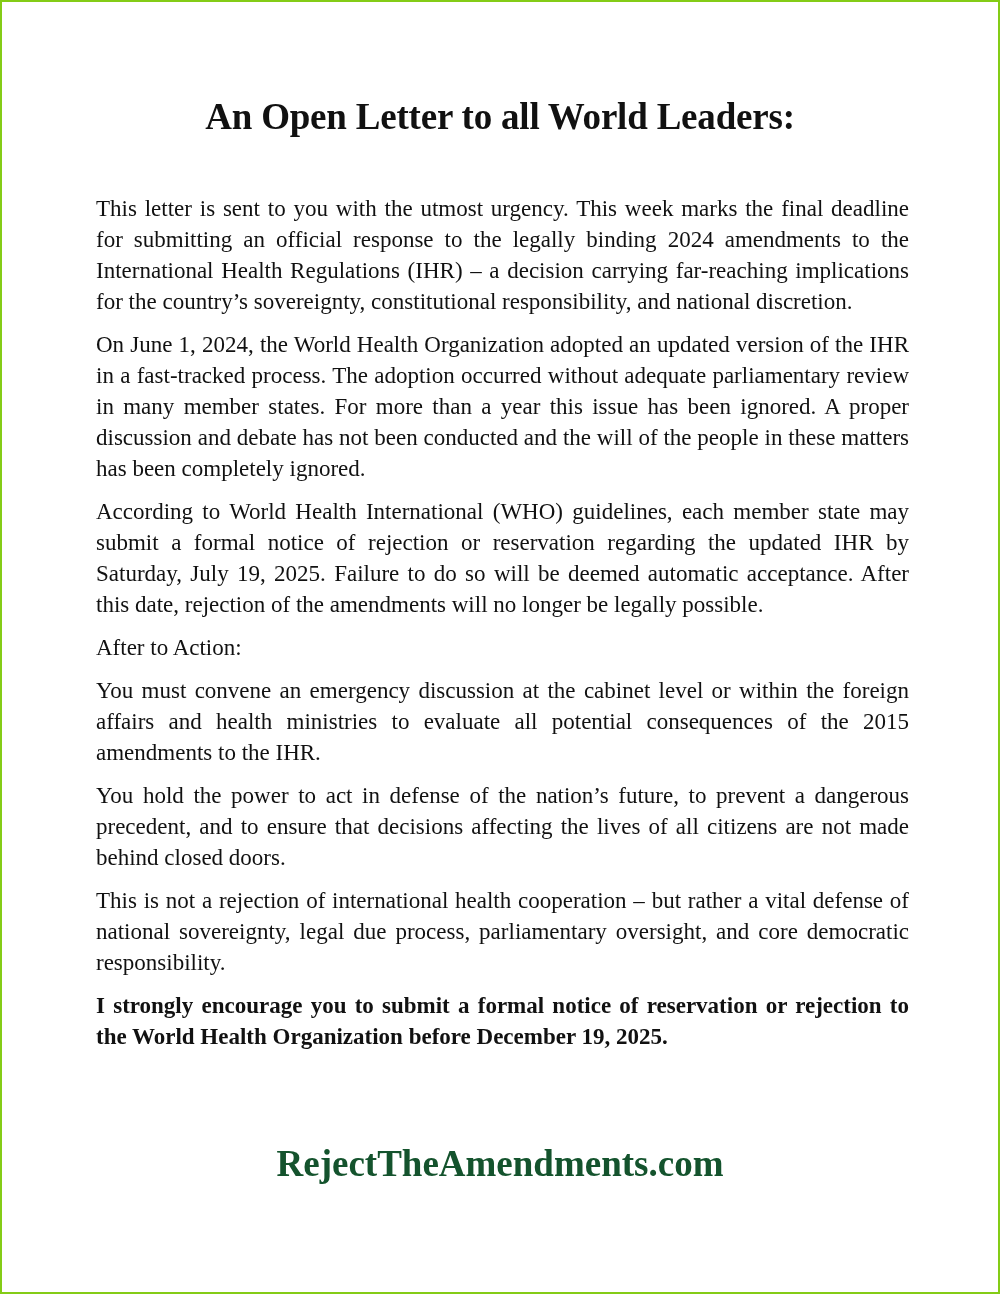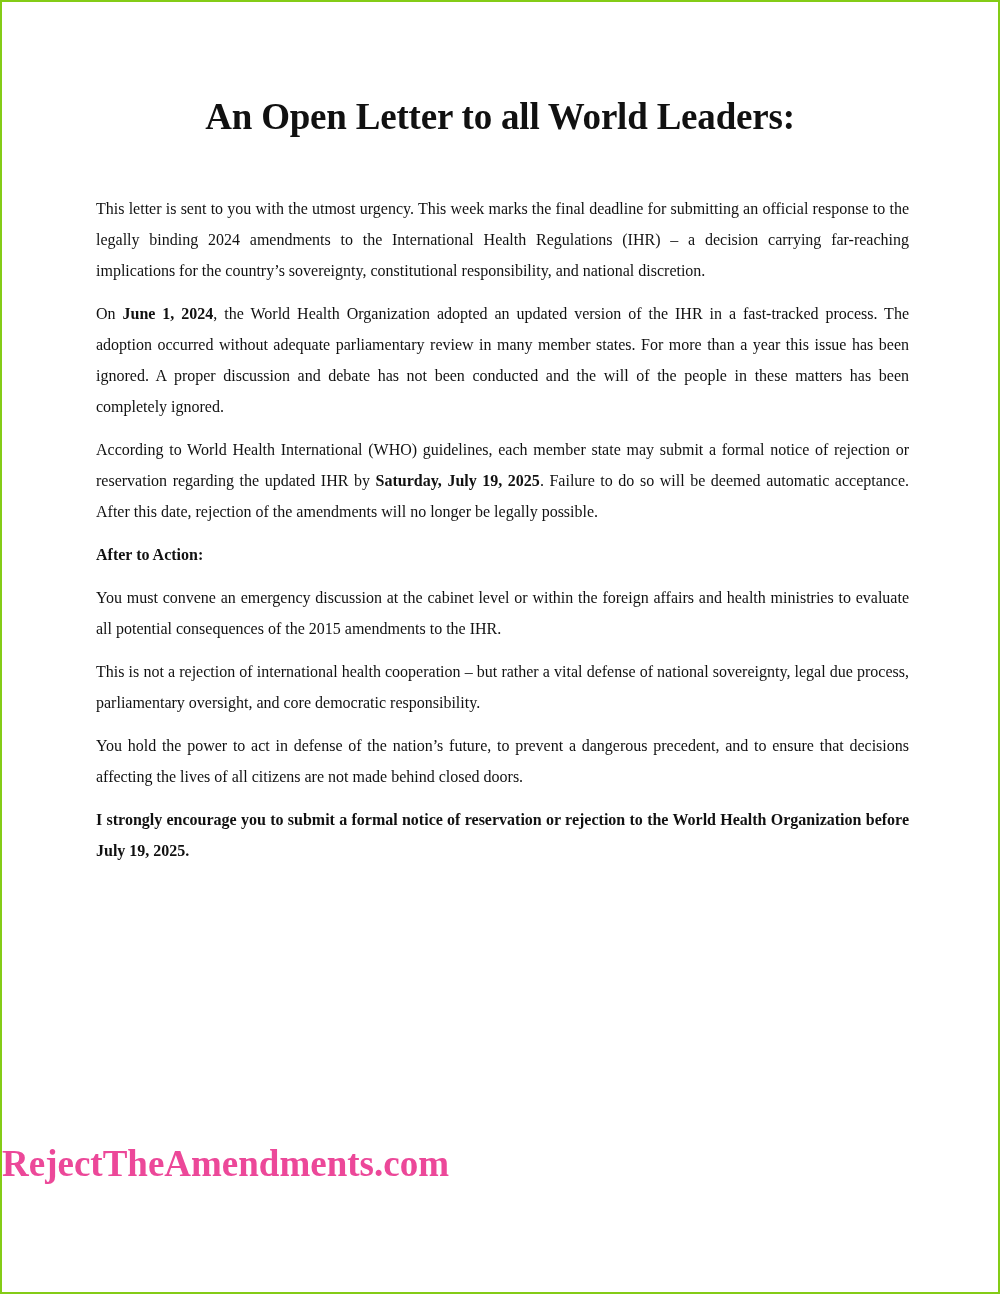--- a/index.html
+++ b/index.html
@@ -35,47 +35,48 @@
       font-size: 37px;
       font-weight: bold;
       line-height: 46px;
       letter-spacing: -0.2px;
     }
     .body {
       position: absolute;
       left: 94px;
       width: 813px;
       top: 191px;
-      font-size: 16px;
+      font-size: 23px;
       line-height: 31px;
     }
     .para {
       margin: 0 0 12px 0;
       text-align: justify;
     }
     .para b, .heading {
-      font-weight: bold;
+      font-weight: normal;
     }
     .heading {
       margin: 0 0 12px 0;
     }
     .closing {
       font-weight: bold;
       text-align: justify;
       margin: 0;
     }
     .footer-url {
       position: absolute;
       left: 0;
       right: 0;
       top: 1137px;
+      text-align: center;
       font-size: 37px;
       font-weight: bold;
       line-height: 50px;
-      color: #ec4899;
+      color: #14532d;
       text-decoration: none;
     }
   </style>
 </head>
 <body>
 
 <div class="page">
 
   <h1 class="title">An Open Letter to all World Leaders:</h1>
 
@@ -90,23 +91,23 @@
     </p>
 
     <p class="para">
       <span>According to World Health International (WHO) guidelines, each member state may submit a formal notice of rejection or reservation regarding the updated IHR by </span><b>Saturday, July 19, 2025</b><span>. Failure to do so will be deemed automatic acceptance. After this date, rejection of the amendments will no longer be legally possible.</span>
     </p>
 
     <p class="heading">After to Action:</p>
 
     <p class="para">You must convene an emergency discussion at the cabinet level or within the foreign affairs and health ministries to evaluate all potential consequences of the 2015 amendments to the IHR.</p>
 
+    <p class="para">You hold the power to act in defense of the nation’s future, to prevent a dangerous precedent, and to ensure that decisions affecting the lives of all citizens are not made behind closed doors.</p>
+
     <p class="para">This is not a rejection of international health cooperation – but rather a vital defense of national sovereignty, legal due process, parliamentary oversight, and core democratic responsibility.</p>
 
-    <p class="para">You hold the power to act in defense of the nation’s future, to prevent a dangerous precedent, and to ensure that decisions affecting the lives of all citizens are not made behind closed doors.</p>
-
-    <p class="closing">I strongly encourage you to submit a formal notice of reservation or rejection to the World Health Organization before July 19, 2025.</p>
+    <p class="closing">I strongly encourage you to submit a formal notice of reservation or rejection to the World Health Organization before December 19, 2025.</p>
 
   </div>
 
   <div class="footer-url">RejectTheAmendments.com</div>
 
 </div>
 
 </body></html>

